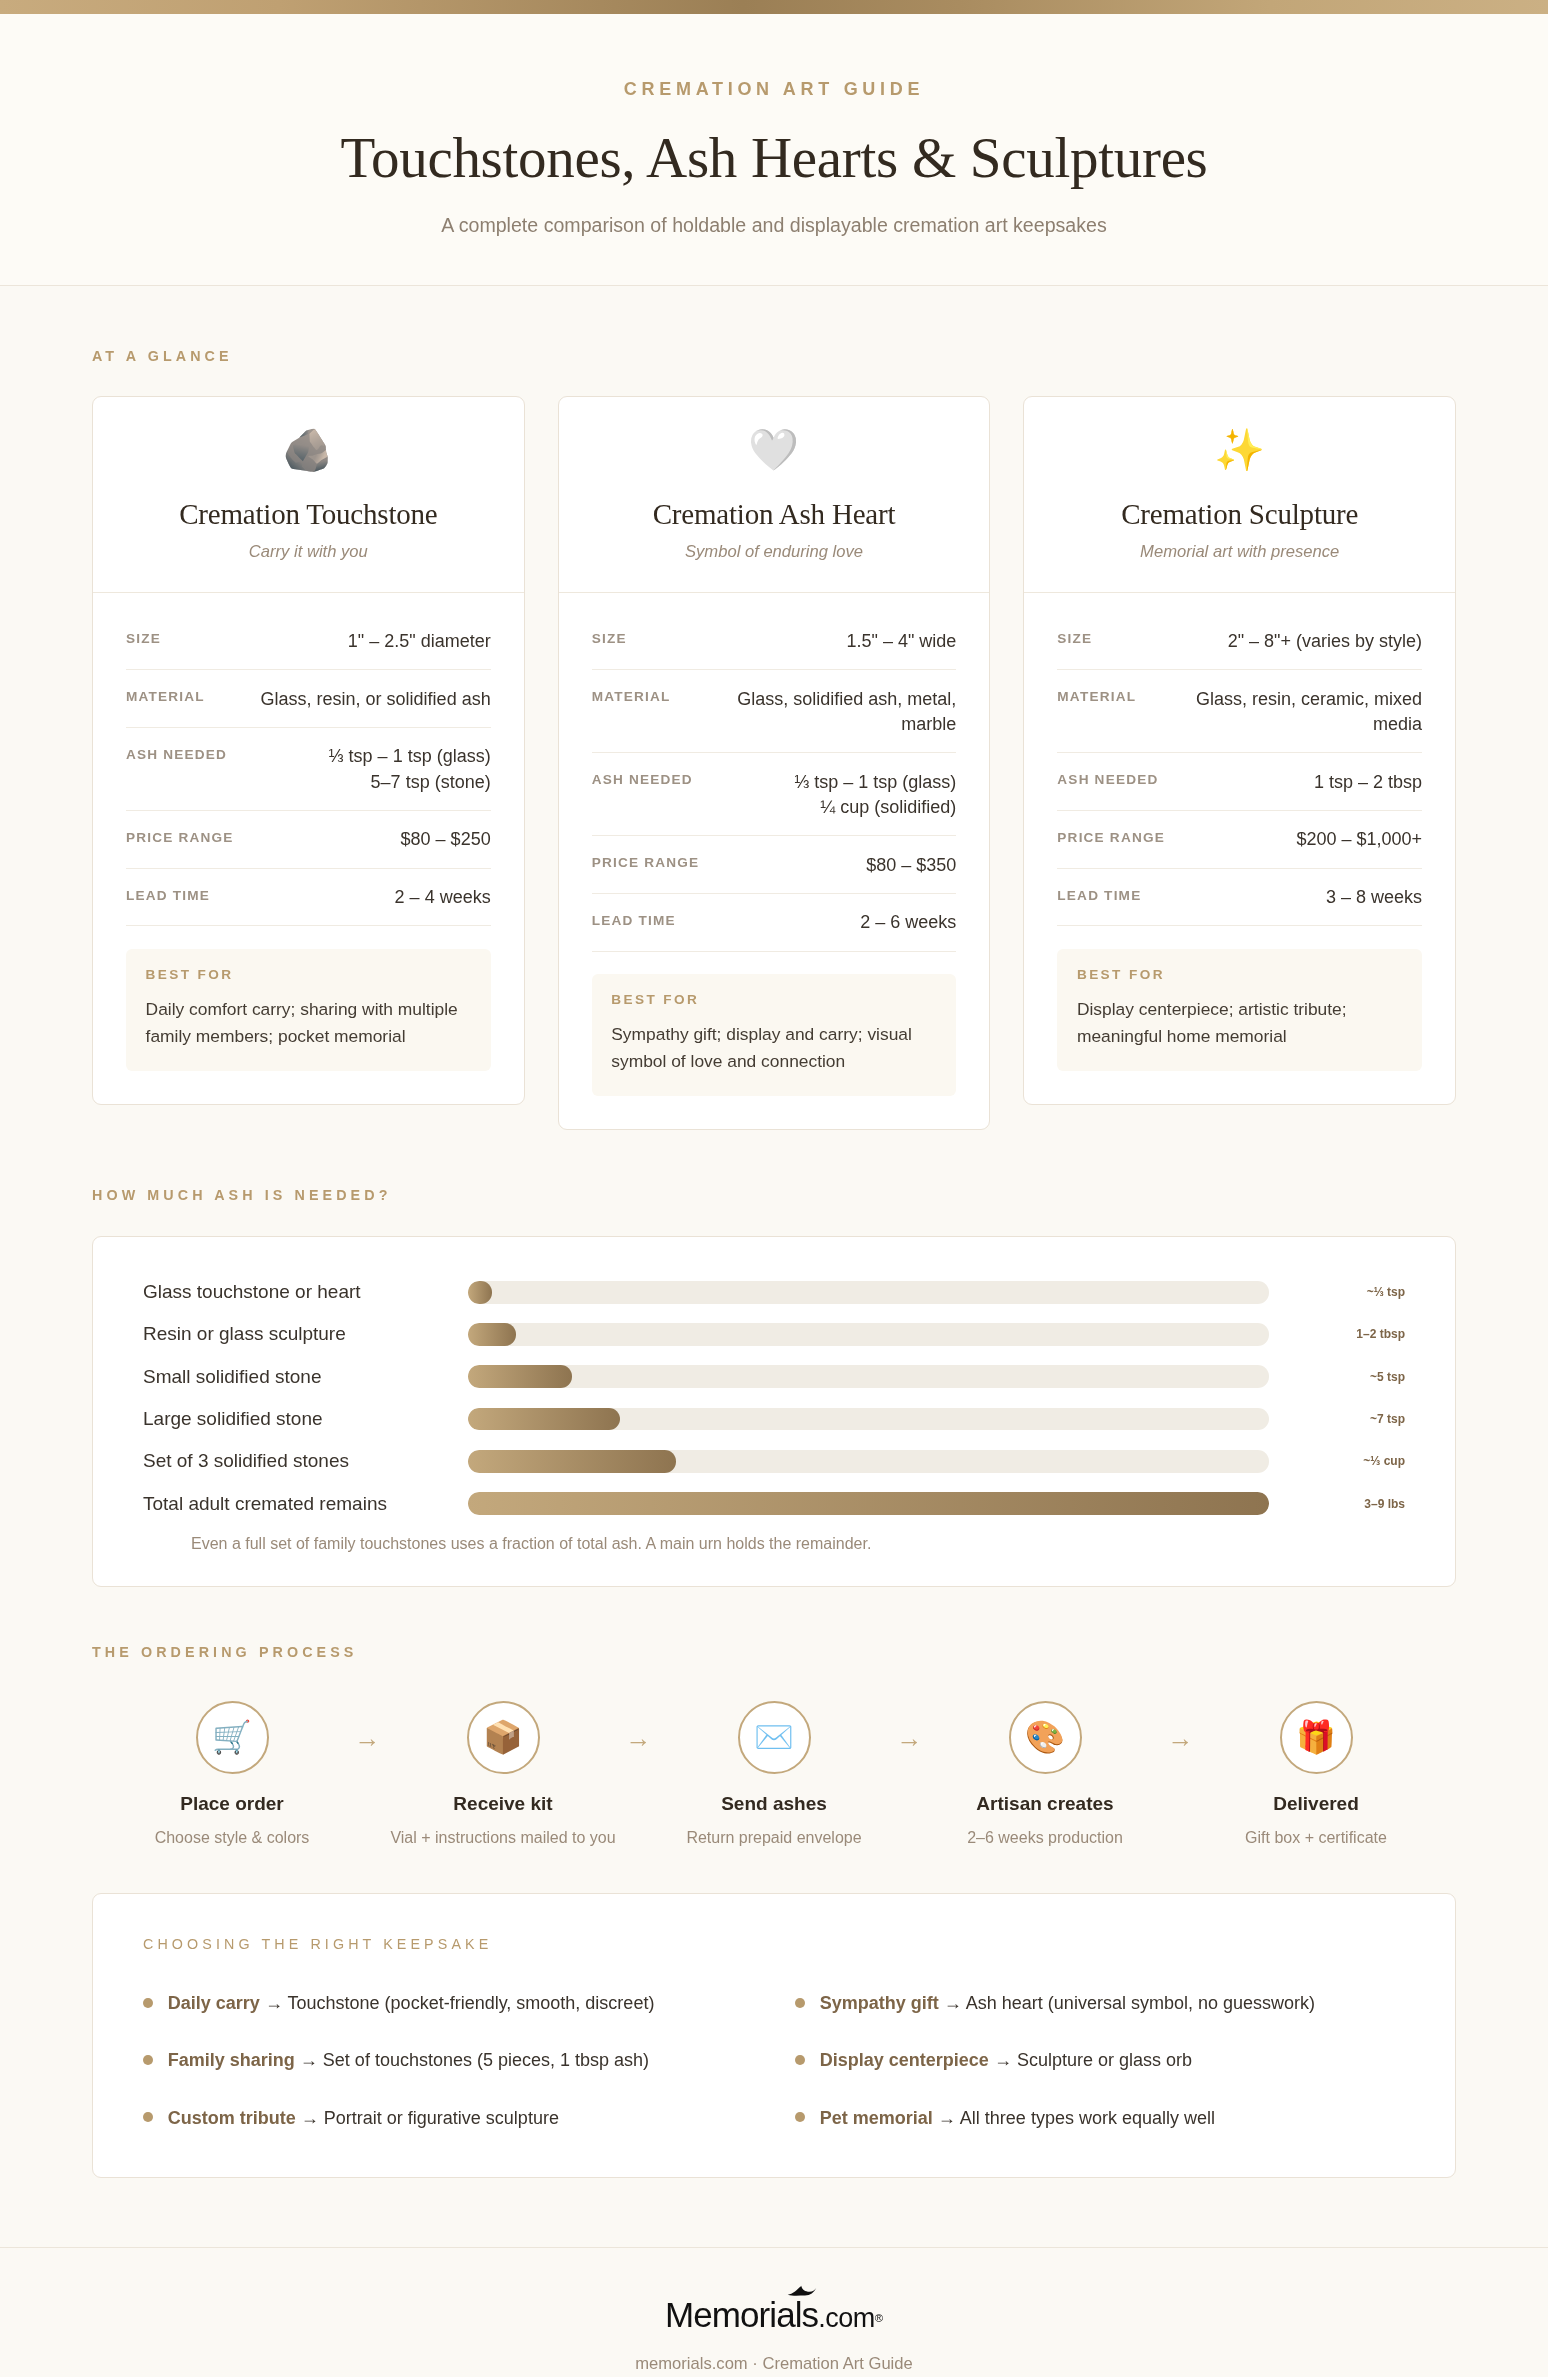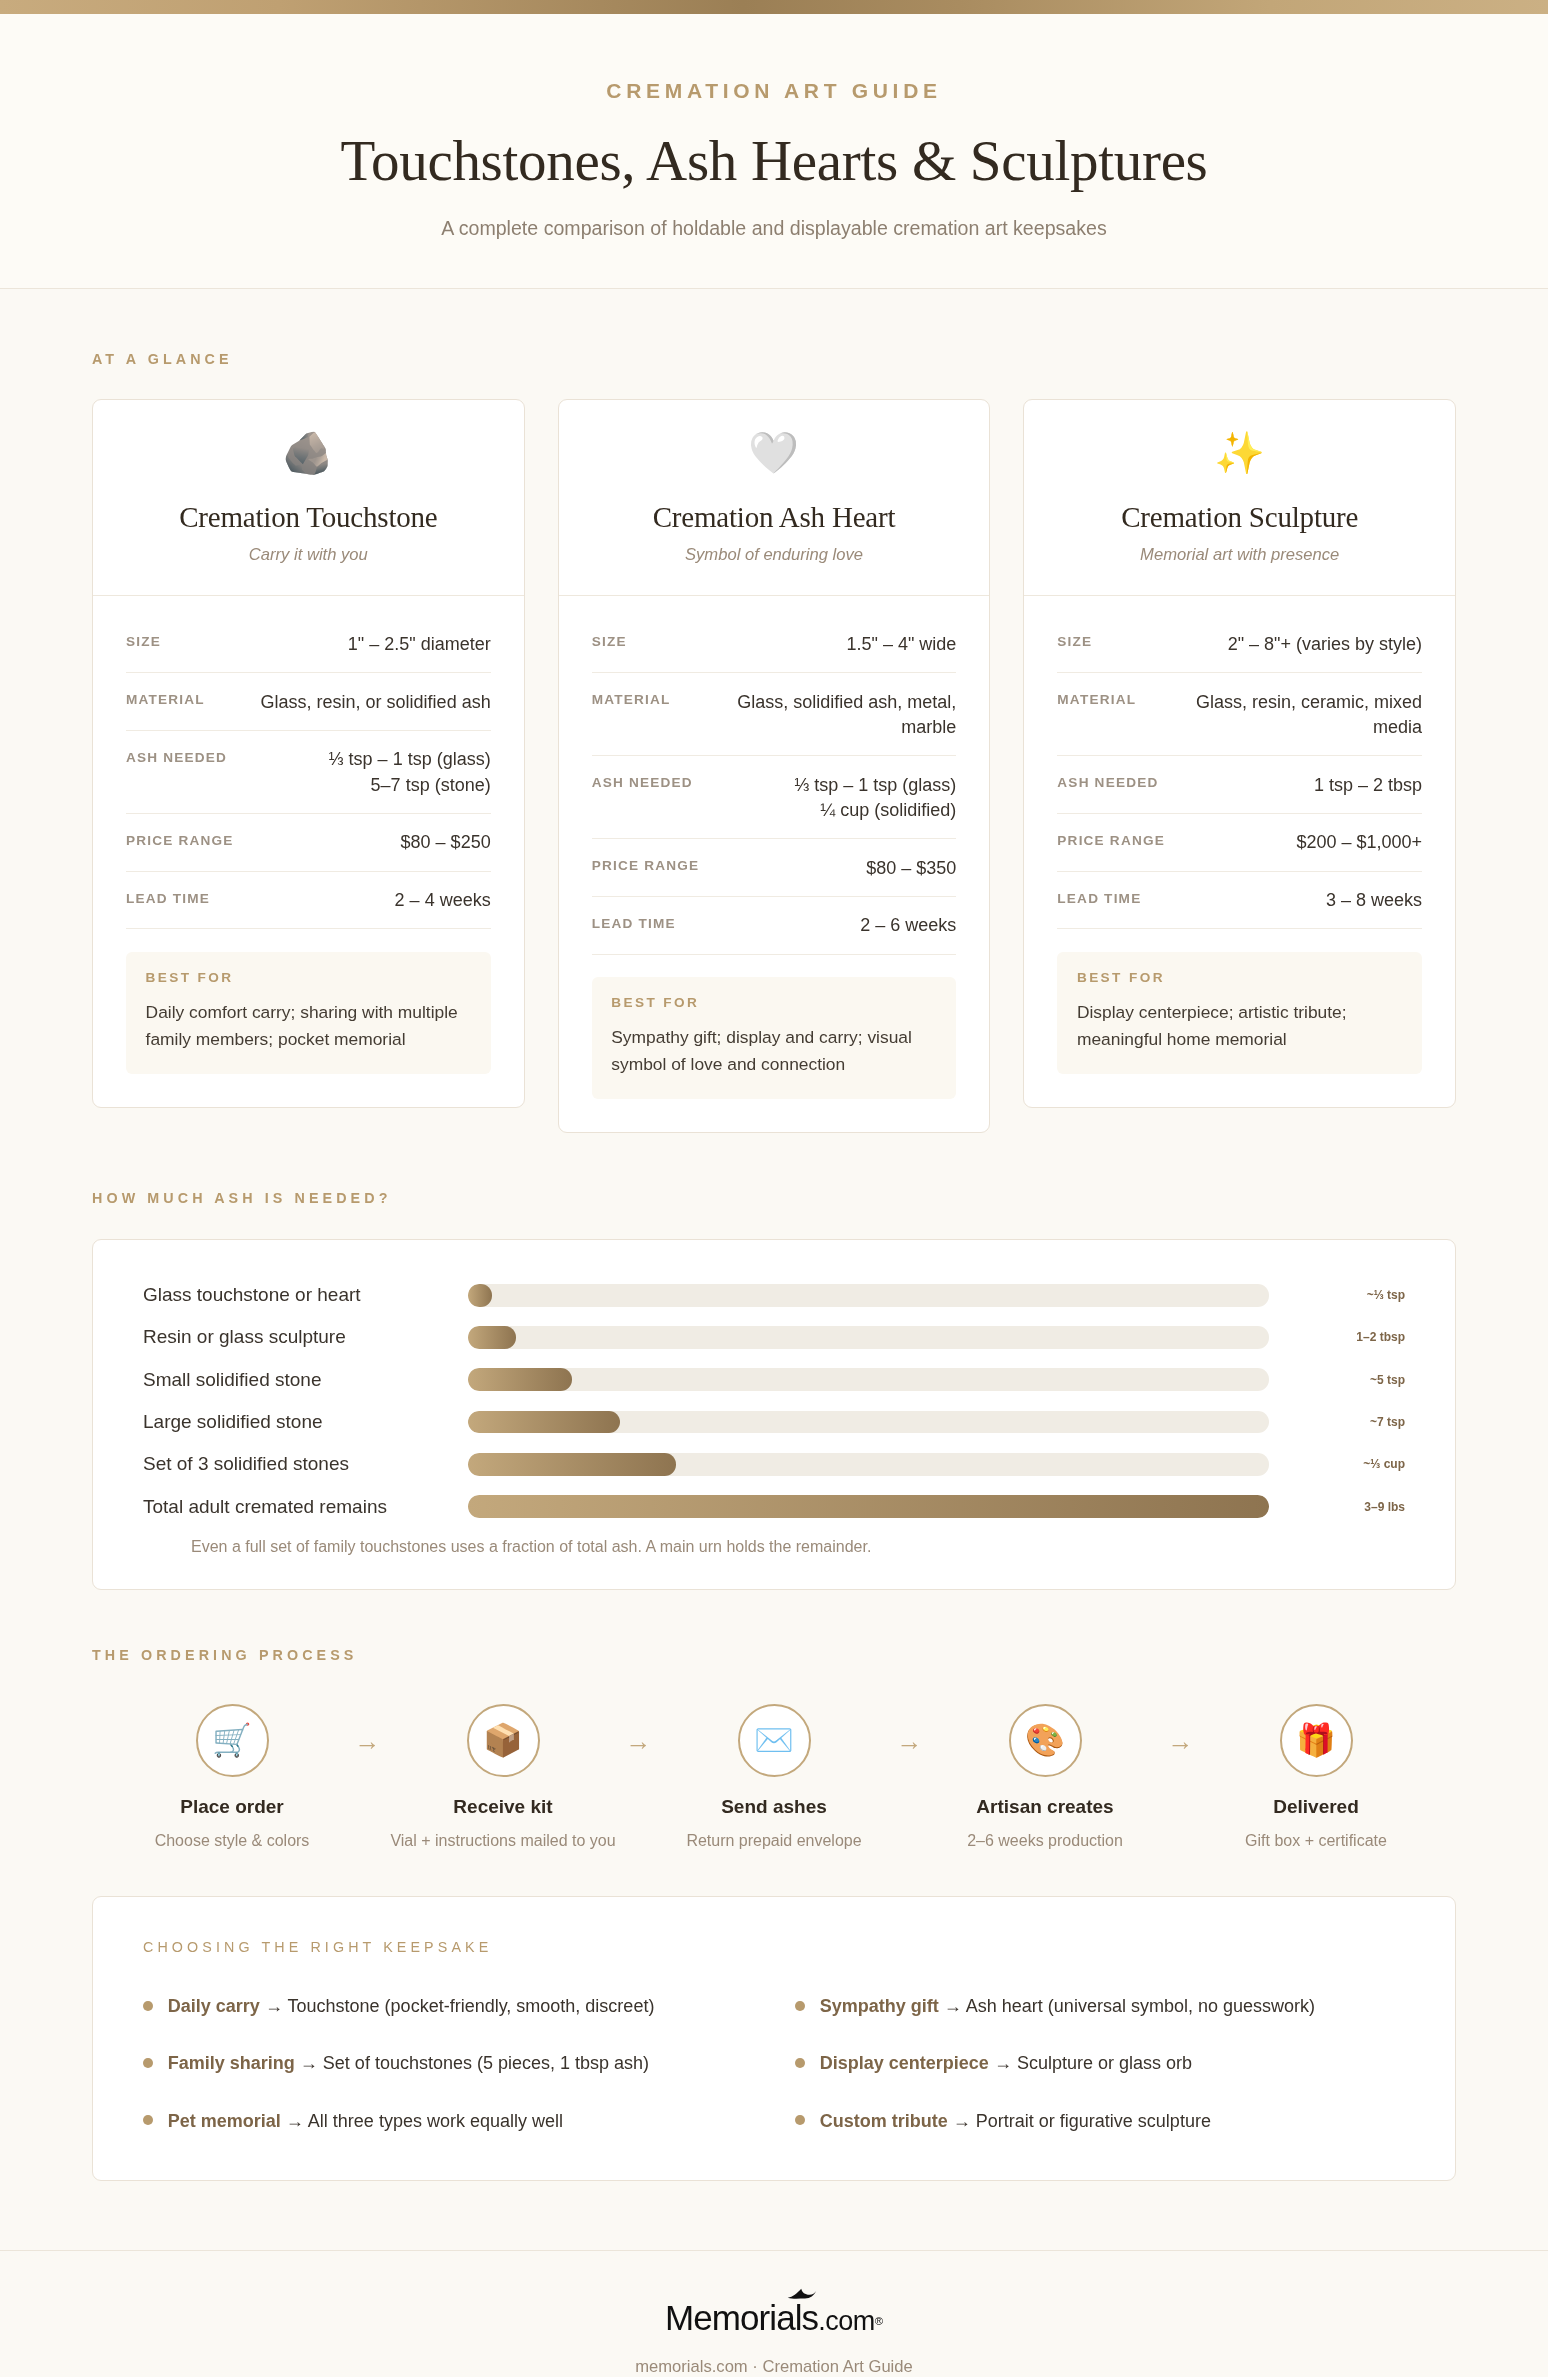--- a/index.html
+++ b/index.html
@@ -21,21 +21,21 @@
   }
 
   
   .header {
     padding: 65px 0 48px;
     text-align: center;
     border-bottom: 1.5px solid #ece5da;
     background: #fdfbf6;
   }
   .eyebrow {
-    font-size: 21px;
+    font-size: 18px;
     letter-spacing: 4.7px;
     font-weight: 700;
     color: #b79a6d;
     text-transform: uppercase;
     margin-bottom: 27px;
   }
   .main-title {
     font-family: "Liberation Serif", serif;
     font-size: 57px;
     font-weight: 400;
@@ -577,25 +577,25 @@
         <div class="choose-item">
           <span class="choose-dot"></span>
           <span><span class="choose-strong">Family sharing</span><span> → Set of touchstones (5 pieces, 1 tbsp ash)</span></span>
         </div>
         <div class="choose-item">
           <span class="choose-dot"></span>
           <span><span class="choose-strong">Display centerpiece</span><span> → Sculpture or glass orb</span></span>
         </div>
         <div class="choose-item">
           <span class="choose-dot"></span>
-          <span><span class="choose-strong">Pet memorial</span><span> → All three types work equally well</span></span>
+          <span><span class="choose-strong">Custom tribute</span><span> → Portrait or figurative sculpture</span></span>
         </div>
         <div class="choose-item">
           <span class="choose-dot"></span>
-          <span><span class="choose-strong">Custom tribute</span><span> → Portrait or figurative sculpture</span></span>
+          <span><span class="choose-strong">Pet memorial</span><span> → All three types work equally well</span></span>
         </div>
       </div>
   </div>
 </section>
 
 <footer class="footer">
   <div class="logo">
     <svg class="logo-bird" viewBox="0 0 40 20">
       <path d="M1 13 C8 12 13 7 19 1 C20 6 24 9 30 9 C34 9 37 7 39 4 C36 10 31 14 24 14 C16 14 8 15 1 13 Z" fill="#111111"></path>
     </svg>

